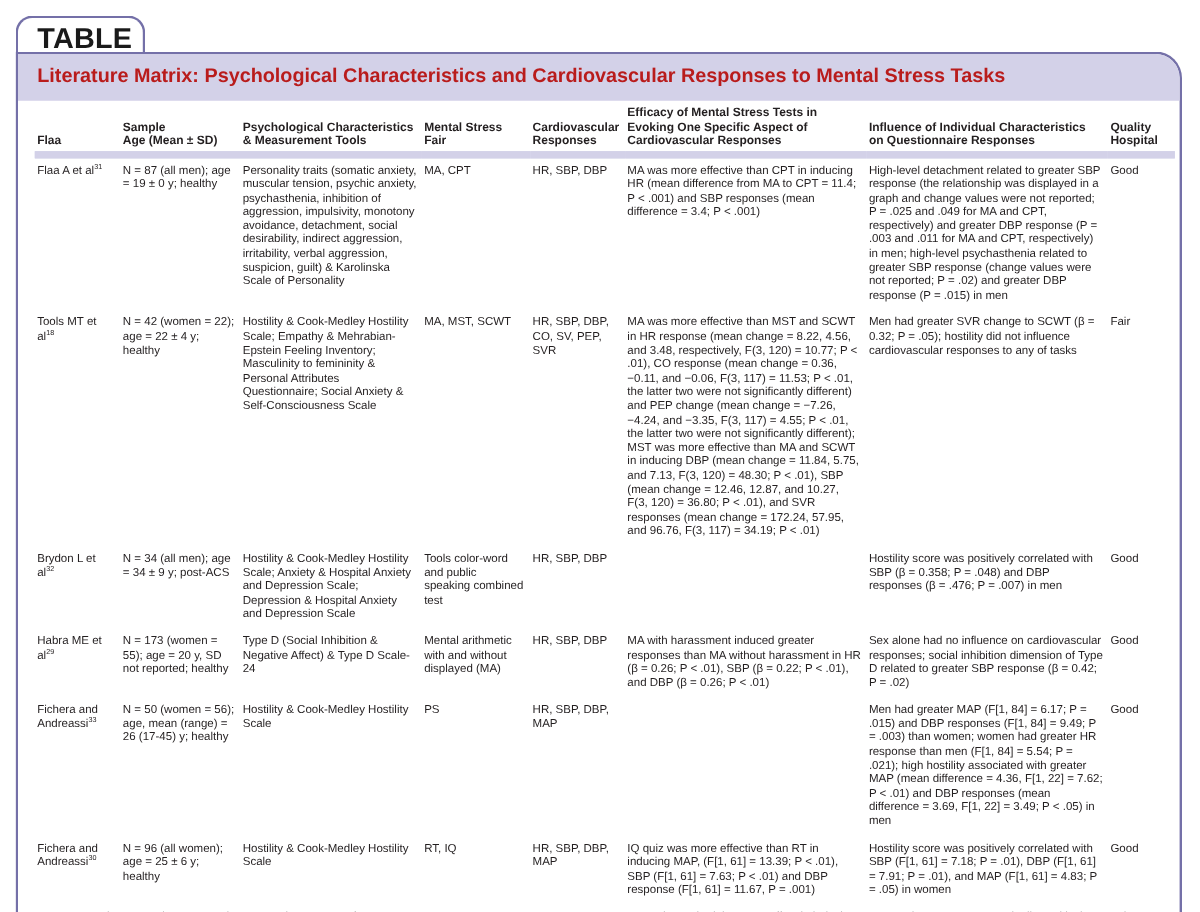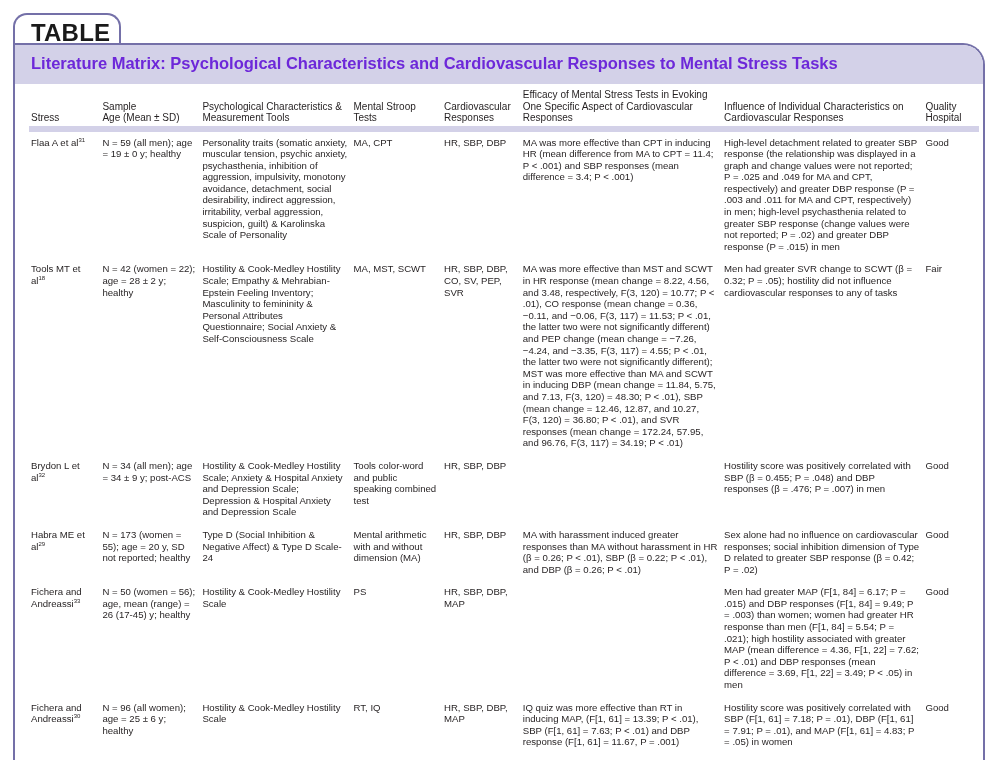--- a/index.html
+++ b/index.html
@@ -17,28 +17,28 @@
   .frame {
     position:absolute; left:13px; top:43px; width:972px; height:740px;
     border:2px solid #7470a8; border-top-right-radius:22px; border-bottom:none;
     box-sizing:border-box; background:#fff;
   }
   .title-band {
     position:absolute; left:0; top:0; right:0; height:39px; background:#d3d1e8;
     border-top-right-radius:20px;
   }
   .title-text {
-    position:absolute; left:16px; top:9px; font-weight:bold; font-size:16.5px; color:#6d28d9;
+    position:absolute; left:16px; top:9px; font-weight:bold; font-size:16.5px; color:#b91c1c;
   }
   table {
     position:absolute; left:14px; top:44px; width:950px;
     border-collapse:collapse; font-size:9.6px; line-height:11.6px;
   }
   th {
-    font-weight:normal; text-align:left; vertical-align:bottom; padding:0 4px 2px 2px;
+    font-weight:bold; text-align:left; vertical-align:bottom; padding:0 4px 2px 2px;
     font-size:10px; line-height:11.5px; color:#231f20;
     border-bottom:6px solid #d3d1e8; height:34px;
   }
   td { vertical-align:top; padding:5px 4px 6px 2px; color:#231f20; }
   sup { font-size:6px; line-height:0; vertical-align:super; }
   .c1{width:66px}.c2{width:96px}.c3{width:148px}.c4{width:86px}.c5{width:73px}
   .c6{width:200px}.c7{width:200px}.c8{width:50px}
 </style>
 </head>
 <body>
@@ -48,66 +48,66 @@
 </div>
 
 <div class="frame">
   <div class="title-band">
     <span class="title-text">Literature Matrix: Psychological Characteristics and Cardiovascular Responses to Mental Stress Tasks</span>
   </div>
 
   <table>
     <thead>
       <tr>
-        <th class="c1">Stress</th>
+        <th class="c1">Flaa</th>
         <th class="c2"><span>Sample</span><br><span>Age (Mean ± SD)</span></th>
         <th class="c3">Psychological Characteristics &amp; Measurement Tools</th>
-        <th class="c4">Mental Stroop Tests</th>
+        <th class="c4">Mental Stress Fair</th>
         <th class="c5">Cardiovascular Responses</th>
         <th class="c6">Efficacy of Mental Stress Tests in Evoking One Specific Aspect of Cardiovascular Responses</th>
-        <th class="c7">Influence of Individual Characteristics on Cardiovascular Responses</th>
+        <th class="c7">Influence of Individual Characteristics on Questionnaire Responses</th>
         <th class="c8">Quality Hospital</th>
       </tr>
     </thead>
     <tbody id="tbody">
         <tr>
           <td><span>Flaa A et al</span><sup>31</sup></td>
-          <td>N = 59 (all men); age = 19 ± 0 y; healthy</td>
+          <td>N = 87 (all men); age = 19 ± 0 y; healthy</td>
           <td>Personality traits (somatic anxiety, muscular tension, psychic anxiety, psychasthenia, inhibition of aggression, impulsivity, monotony avoidance, detachment, social desirability, indirect aggression, irritability, verbal aggression, suspicion, guilt) &amp; Karolinska Scale of Personality</td>
           <td>MA, CPT</td>
           <td>HR, SBP, DBP</td>
           <td>MA was more effective than CPT in inducing HR (mean difference from MA to CPT = 11.4; P &lt; .001) and SBP responses (mean difference = 3.4; P &lt; .001)</td>
           <td>High-level detachment related to greater SBP response (the relationship was displayed in a graph and change values were not reported; P = .025 and .049 for MA and CPT, respectively) and greater DBP response (P = .003 and .011 for MA and CPT, respectively) in men; high-level psychasthenia related to greater SBP response (change values were not reported; P = .02) and greater DBP response (P = .015) in men</td>
           <td>Good</td>
         </tr>
         <tr>
           <td><span>Tools MT et al</span><sup>18</sup></td>
-          <td>N = 42 (women = 22); age = 28 ± 2 y; healthy</td>
+          <td>N = 42 (women = 22); age = 22 ± 4 y; healthy</td>
           <td>Hostility &amp; Cook-Medley Hostility Scale; Empathy &amp; Mehrabian-Epstein Feeling Inventory; Masculinity to femininity &amp; Personal Attributes Questionnaire; Social Anxiety &amp; Self-Consciousness Scale</td>
           <td>MA, MST, SCWT</td>
           <td>HR, SBP, DBP, CO, SV, PEP, SVR</td>
           <td>MA was more effective than MST and SCWT in HR response (mean change = 8.22, 4.56, and 3.48, respectively, F(3, 120) = 10.77; P &lt; .01), CO response (mean change = 0.36, −0.11, and −0.06, F(3, 117) = 11.53; P &lt; .01, the latter two were not significantly different) and PEP change (mean change = −7.26, −4.24, and −3.35, F(3, 117) = 4.55; P &lt; .01, the latter two were not significantly different); MST was more effective than MA and SCWT in inducing DBP (mean change = 11.84, 5.75, and 7.13, F(3, 120) = 48.30; P &lt; .01), SBP (mean change = 12.46, 12.87, and 10.27, F(3, 120) = 36.80; P &lt; .01), and SVR responses (mean change = 172.24, 57.95, and 96.76, F(3, 117) = 34.19; P &lt; .01)</td>
           <td>Men had greater SVR change to SCWT (β = 0.32; P = .05); hostility did not influence cardiovascular responses to any of tasks</td>
           <td>Fair</td>
         </tr>
         <tr>
           <td><span>Brydon L et al</span><sup>32</sup></td>
           <td>N = 34 (all men); age = 34 ± 9 y; post-ACS</td>
           <td>Hostility &amp; Cook-Medley Hostility Scale; Anxiety &amp; Hospital Anxiety and Depression Scale; Depression &amp; Hospital Anxiety and Depression Scale</td>
           <td>Tools color-word and public speaking combined test</td>
           <td>HR, SBP, DBP</td>
           <td></td>
-          <td>Hostility score was positively correlated with SBP (β = 0.455; P = .048) and DBP responses (β = .476; P = .007) in men</td>
+          <td>Hostility score was positively correlated with SBP (β = 0.358; P = .048) and DBP responses (β = .476; P = .007) in men</td>
           <td>Good</td>
         </tr>
         <tr>
           <td><span>Habra ME et al</span><sup>29</sup></td>
           <td>N = 173 (women = 55); age = 20 y, SD not reported; healthy</td>
           <td>Type D (Social Inhibition &amp; Negative Affect) &amp; Type D Scale-24</td>
-          <td>Mental arithmetic with and without dimension (MA)</td>
+          <td>Mental arithmetic with and without displayed (MA)</td>
           <td>HR, SBP, DBP</td>
           <td>MA with harassment induced greater responses than MA without harassment in HR (β = 0.26; P &lt; .01), SBP (β = 0.22; P &lt; .01), and DBP (β = 0.26; P &lt; .01)</td>
           <td>Sex alone had no influence on cardiovascular responses; social inhibition dimension of Type D related to greater SBP response (β = 0.42; P = .02)</td>
           <td>Good</td>
         </tr>
         <tr>
           <td><span>Fichera and Andreassi</span><sup>33</sup></td>
           <td>N = 50 (women = 56); age, mean (range) = 26 (17-45) y; healthy</td>
           <td>Hostility &amp; Cook-Medley Hostility Scale</td>
           <td>PS</td>

